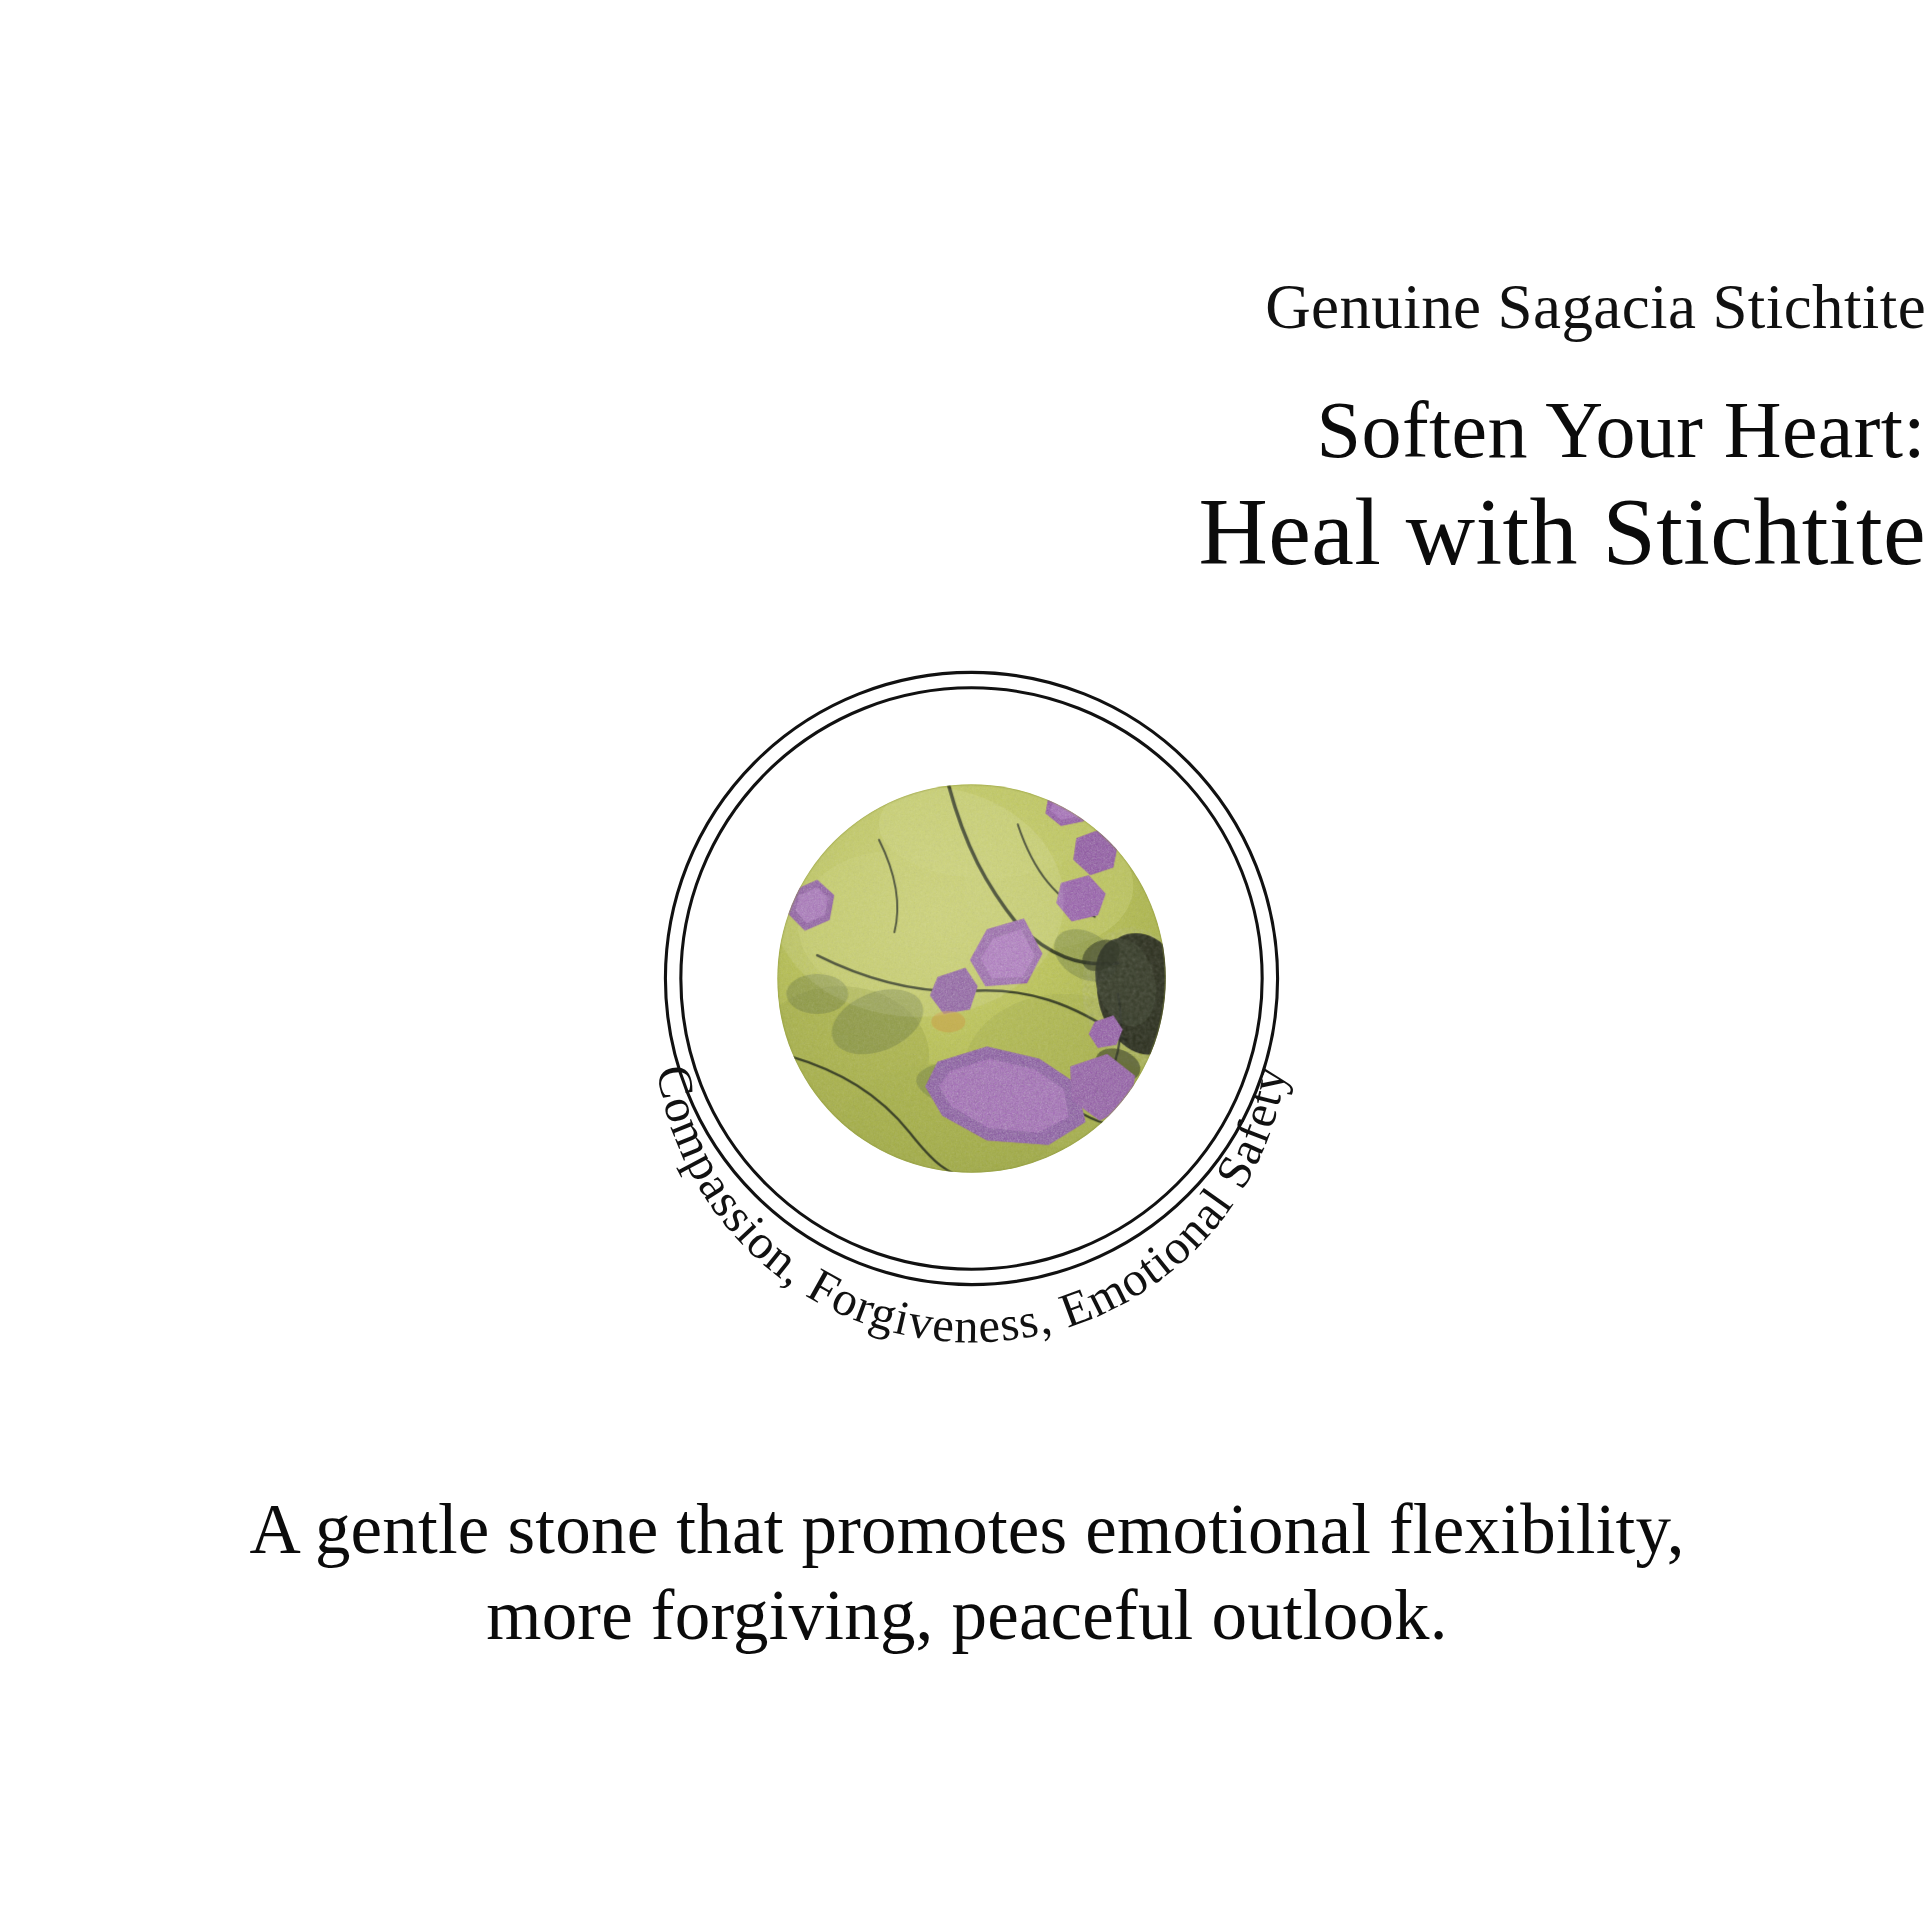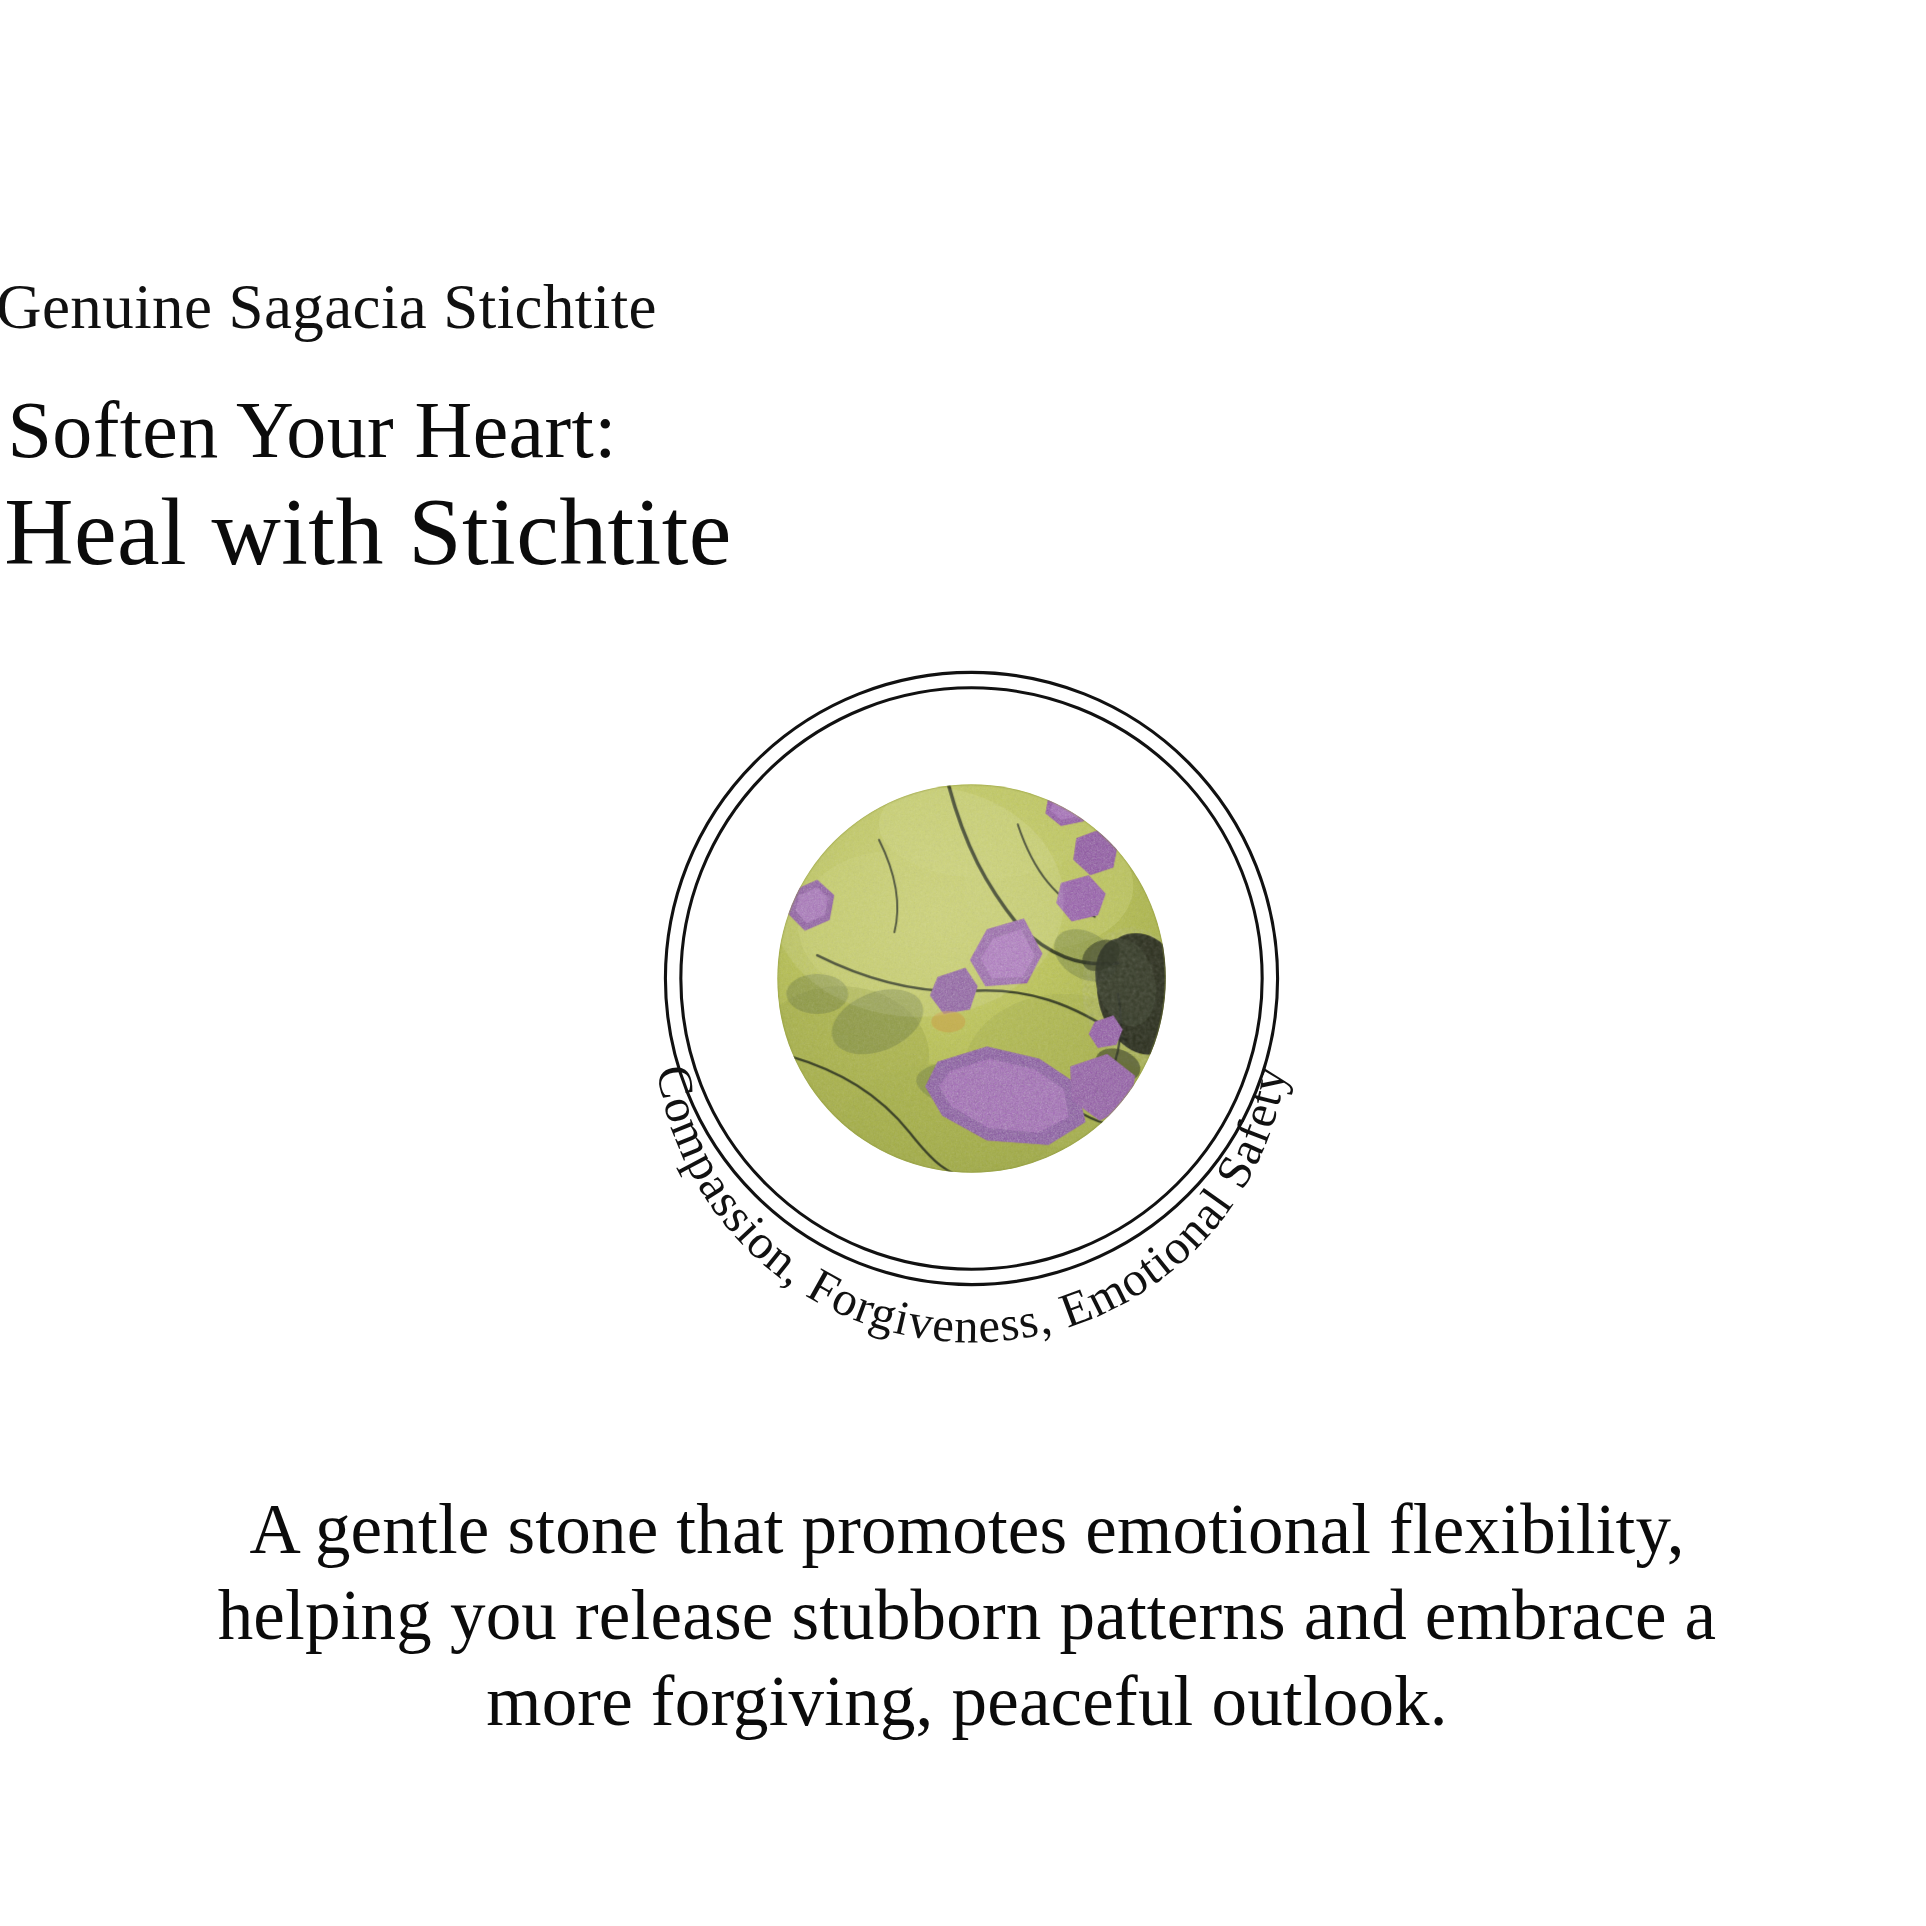--- a/index.html
+++ b/index.html
@@ -25,21 +25,21 @@
     height: 1926px;
     background: #ffffff;
   }
 
   
   .head-block {
     position: absolute;
     left: 0;
     top: 274px;
     width: 1926px;
-    text-align: left;
+    text-align: right;
   }
 
   .eyebrow {
     font-family: "Liberation Serif", "DejaVu Serif", serif;
     font-size: 63px;
     line-height: 1.05;
     letter-spacing: 0.4px;
     color: #111111;
     margin: 0 0 0 -3.9px;
     font-weight: 400;
@@ -296,19 +296,18 @@
       <text font-family="'Liberation Serif','DejaVu Serif',serif" font-size="63" letter-spacing="1.5" fill="#111111">
         <textPath href="#captionArc" startOffset="50%" text-anchor="middle">Compassion, Forgiveness, Emotional Safety</textPath>
       </text>
 
     </svg>
   </div>
 
   <div class="desc">
     <p>
       <span class="ln">A gentle stone that promotes emotional flexibility,</span>
-      <span class="ln">helping you release stubborn patterns and embrace a</span>
       <span class="ln">more forgiving, peaceful outlook.</span>
     </p>
   </div>
 
 </div>
 
 
 </body></html>

